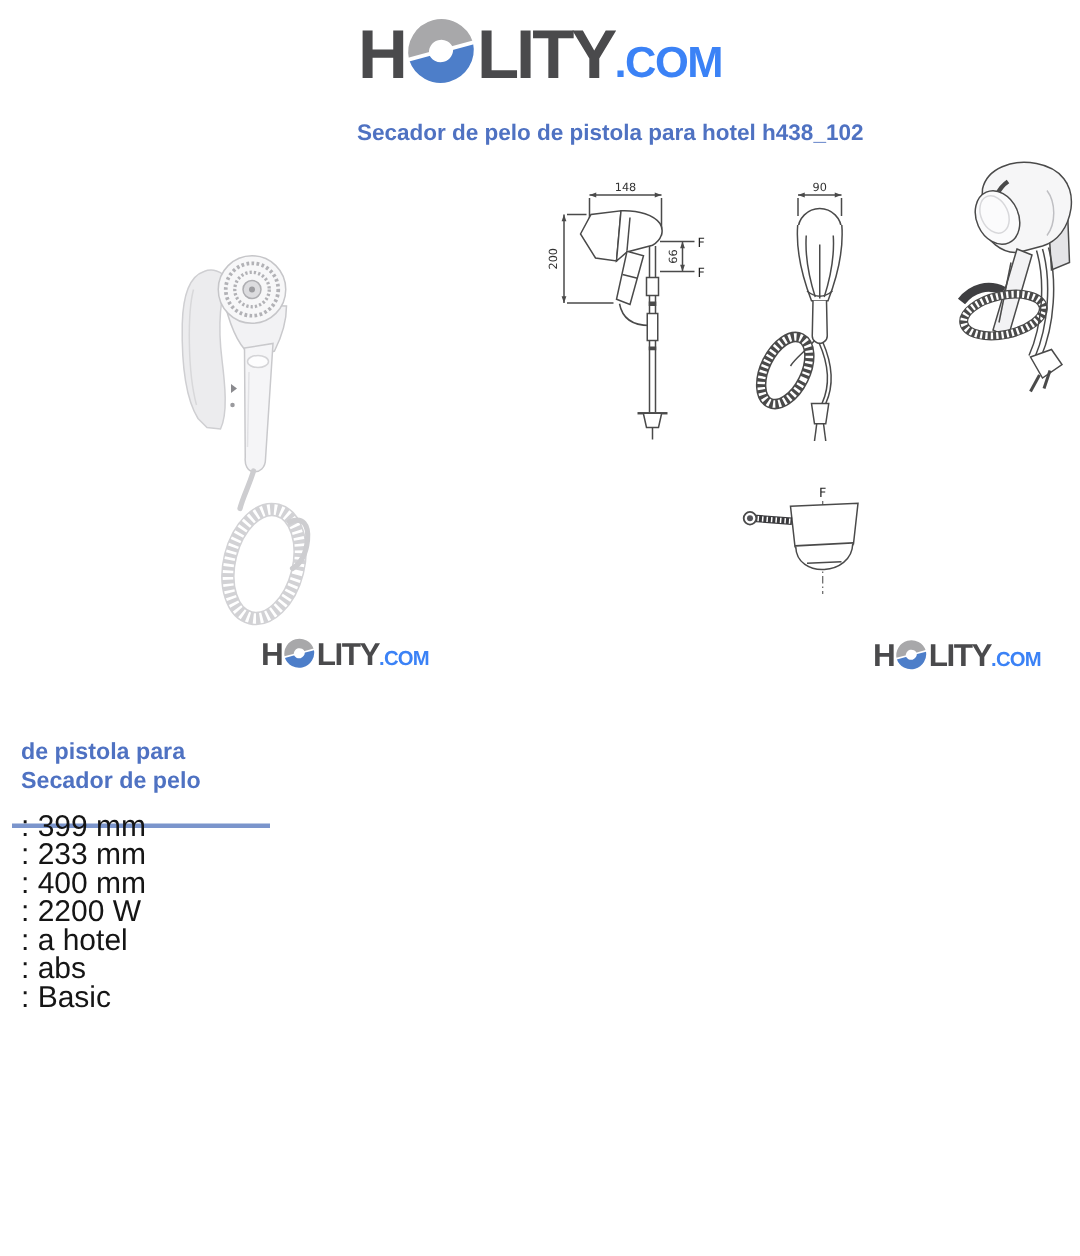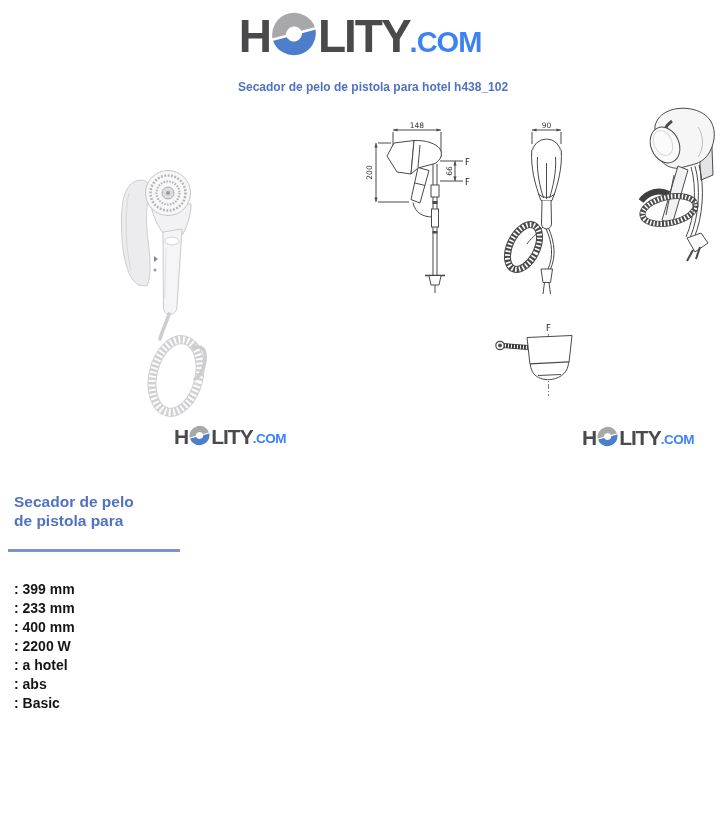--- a/index.html
+++ b/index.html
@@ -15,26 +15,26 @@
   .logo-main .swirl{width:46px;height:46px;margin:0 1px -4px 1px;}
   .logo-main .com{font-size:29px;line-height:21px;letter-spacing:-1px;}
   .logo-sm .lt{font-size:21px;line-height:15px;letter-spacing:-1px;}
   .logo-sm .swirl{width:21px;height:21px;margin:0 1px -2px 1px;}
   .logo-sm .com{font-size:13.5px;line-height:10px;letter-spacing:-0.5px;}
   .wm-left{position:absolute;left:174px;top:425px;}
   .wm-right{position:absolute;left:582px;top:426px;}
   .swirl{display:inline-block;}
 
   
-  .subtitle{position:absolute;left:238px;top:80px;font-size:12px;font-weight:700;
+  .subtitle{position:absolute;left:238px;top:80px;font-size:15px;font-weight:700;
             color:#4f72c2;white-space:nowrap;}
   .product-info{position:absolute;left:14px;top:492px;width:220px;}
   .p-title{font-size:15.5px;font-weight:700;color:#4f72c2;line-height:19px;}
   .divider{position:absolute;left:8px;top:549px;width:172px;height:3px;background:#7b95cc;}
-  .specs{position:absolute;left:14px;top:580px;font-size:14px;line-height:19px;color:#151515;font-weight:bold;}
+  .specs{position:absolute;left:14px;top:542px;font-size:20px;line-height:19px;color:#151515;}
 
   
   .photo-panel{position:absolute;left:105px;top:148px;width:200px;height:285px;}
   .drawing-panel{position:absolute;left:360px;top:105px;width:360px;height:300px;}
   svg{display:block;}
   .tech-label{font-family:"DejaVu Sans", sans-serif;font-size:7.5px;fill:#333;stroke:none;}
   .tech-label-f{font-family:"DejaVu Sans", sans-serif;font-size:8.5px;fill:#222;stroke:none;}
 </style>
 </head>
 <body>
@@ -203,22 +203,22 @@
   <div class="logo logo-sm wm-right">
     <span class="lt">H</span>
     <svg class="swirl" viewBox="0 0 50 50">
         <use href="#swirl-sym"></use>
       </svg>
     <span class="lt">LITY</span>
     <span class="com">.COM</span>
   </div>
 
   <div class="product-info">
+    <div class="p-title">de pistola para</div>
     <div class="p-title">Secador de pelo</div>
-    <div class="p-title">de pistola para</div>
   </div>
   <div class="divider"></div>
   <div class="specs">
     <div>: 399 mm</div>
     <div>: 233 mm</div>
     <div>: 400 mm</div>
     <div>: 2200 W</div>
     <div>: a hotel</div>
     <div>: abs</div>
     <div>: Basic</div>

